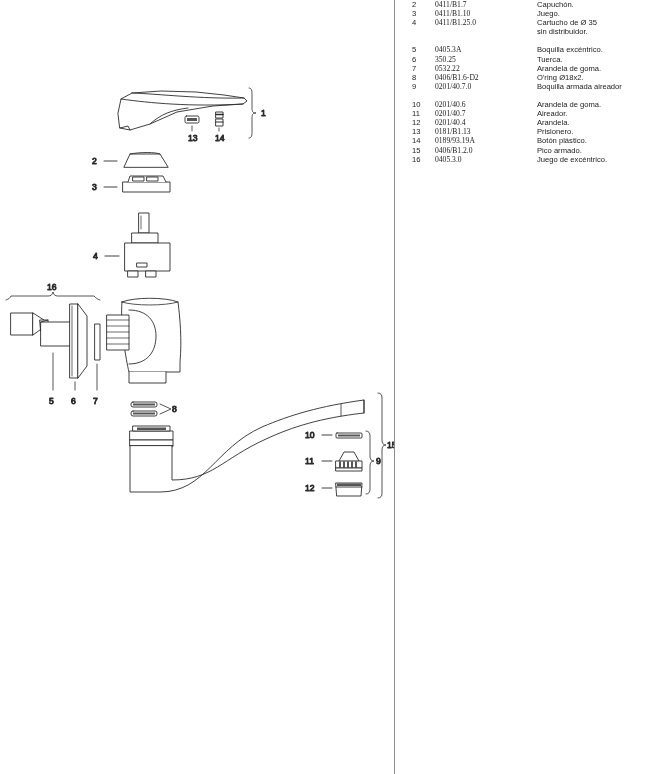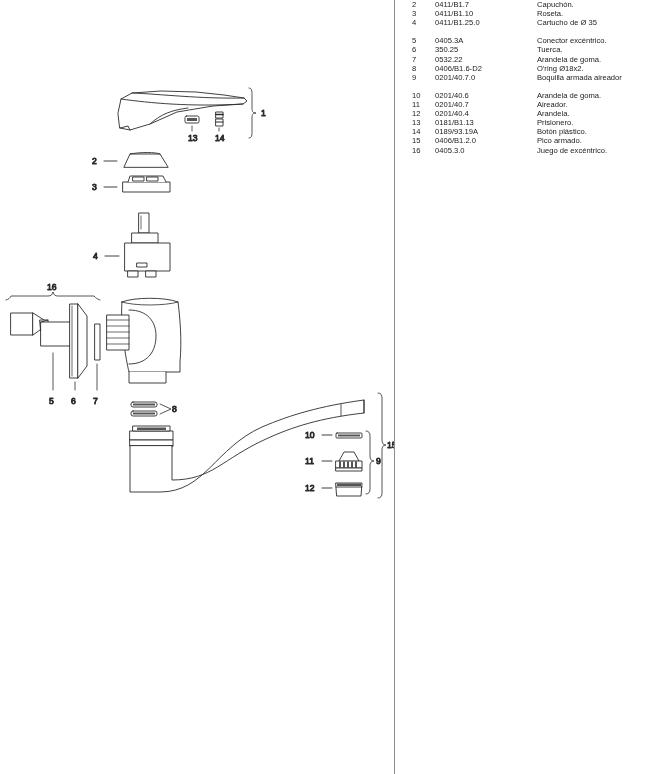--- a/index.html
+++ b/index.html
@@ -46,20 +46,21 @@
   }
   .pl-num {
     position: absolute;
     left: 0;
     width: 14px;
     text-align: left;
   }
   .pl-code {
     position: absolute;
     left: 23px;
+    font-family: Liberation Serif, serif;
   }
   .pl-desc {
     position: absolute;
     left: 125px;
   }
   .pl-desc.cont { left: 125px; }
   .pl-gap { height: 9.1px; }
 
   
   #diagram {
@@ -283,32 +284,37 @@
 
   <div id="parts-list">
     <div class="pl-row">
       <span class="pl-num">2</span>
       <span class="pl-code">0411/B1.7</span>
       <span class="pl-desc">Capuchón.</span>
     </div>
     <div class="pl-row">
       <span class="pl-num">3</span>
       <span class="pl-code">0411/B1.10</span>
-      <span class="pl-desc">Roseta.</span>
+      <span class="pl-desc">Juego.</span>
     </div>
     <div class="pl-row">
       <span class="pl-num">4</span>
       <span class="pl-code">0411/B1.25.0</span>
       <span class="pl-desc">Cartucho de Ø 35</span>
     </div>
+    <div class="pl-row">
+      <span class="pl-num"></span>
+      <span class="pl-code"></span>
+      <span class="pl-desc cont">sin distribuidor.</span>
+    </div>
     <div class="pl-row pl-gap"></div>
     <div class="pl-row">
       <span class="pl-num">5</span>
       <span class="pl-code">0405.3A</span>
-      <span class="pl-desc">Conector excéntrico.</span>
+      <span class="pl-desc">Boquilla excéntrico.</span>
     </div>
     <div class="pl-row">
       <span class="pl-num">6</span>
       <span class="pl-code">350.25</span>
       <span class="pl-desc">Tuerca.</span>
     </div>
     <div class="pl-row">
       <span class="pl-num">7</span>
       <span class="pl-code">0532.22</span>
       <span class="pl-desc">Arandela de goma.</span>

